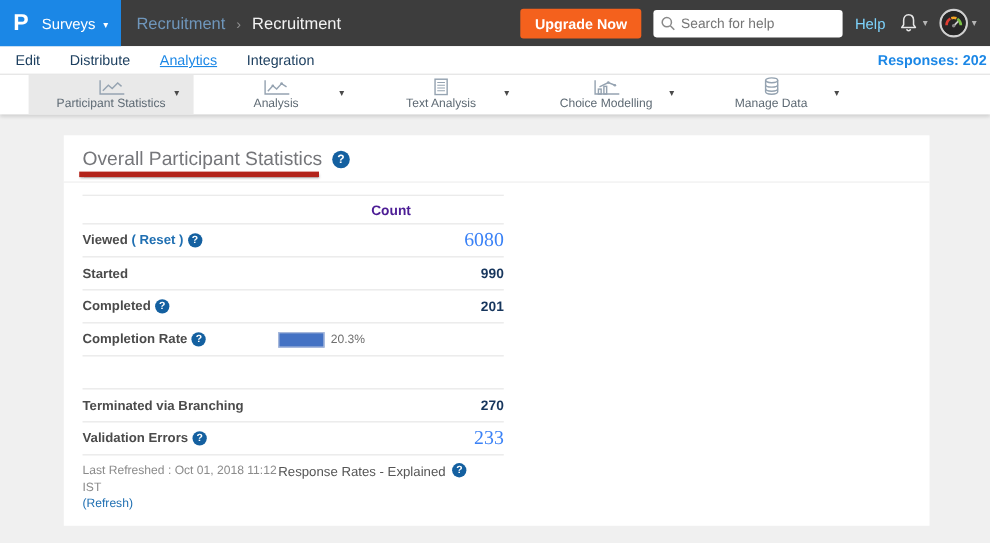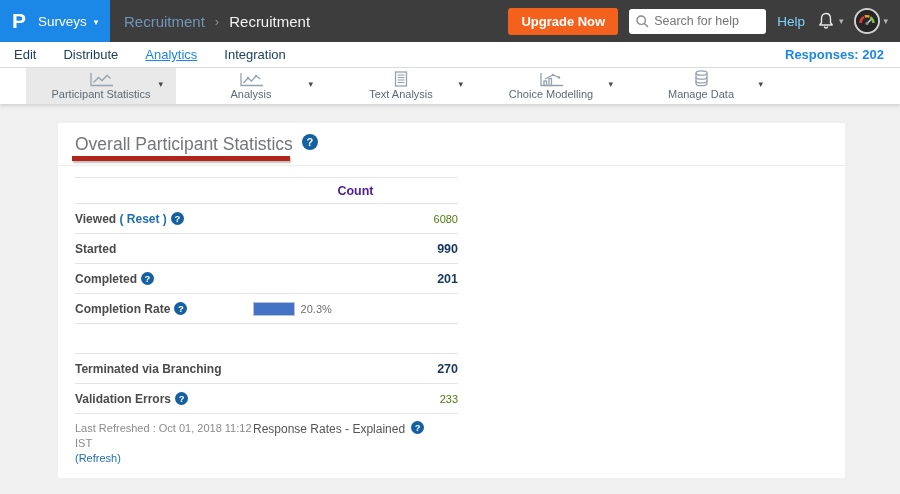--- a/index.html
+++ b/index.html
@@ -17,58 +17,58 @@
   .logo-area{width:110px; height:42px; background:var(--accent); display:flex; align-items:center; padding:0 8px 0 12px; cursor:pointer;}
   .logo{color:#fff; font-weight:800; font-size:21px; margin-right:12px;}
   .menu-label{color:#fff; font-size:13.5px;}
   .menu-caret{color:#fff; font-size:9px; margin-left:7px; padding-top:2px;}
   .crumb{display:flex; align-items:center; margin-left:14px; gap:10px;}
   .crumb-parent{color:#6f96bb; font-size:15px; cursor:pointer;}
   .crumb-sep{color:#8f8f8f; font-size:13px;}
   .crumb-current{color:#f2f2f2; font-size:15px;}
   .top-right{margin-left:auto; display:flex; align-items:center; gap:11px; padding-right:12px;}
   .upgrade-btn{background:var(--orange); color:#fff; font-weight:700; font-size:13px; border:none; border-radius:3px; padding:6px 13px; cursor:pointer;}
-  .searchbox{position:relative; width:137px; height:25px;}
+  .searchbox{position:relative; width:172px; height:25px;}
   .searchbox input{width:100%; height:100%; border:none; border-radius:3px; padding:0 6px 0 25px; font-size:12.5px; font-family:inherit; color:#444; outline:none;}
   .searchbox svg{position:absolute; left:6px; top:5px;}
   .help-label{color:#7dd3fc; font-size:13.5px;}
   .icon-caret{color:#b5b5b5; font-size:9px;}
   .bell-wrap, .avatar-wrap{display:flex; align-items:center; gap:3px; cursor:pointer;}
   .avatar{width:26px; height:26px; border-radius:50%; border:2px solid #cfcfcf; background:#222; overflow:hidden; display:flex; align-items:center; justify-content:center;}
   
   .navrow{height:26px; background:#fff; border-bottom:1px solid #dcdcdc; display:flex; align-items:center; padding-left:14px;}
   .nav-items{display:flex; gap:27px;}
   .nav-item{font-size:13px; font-weight:400; color:#1e4060; text-decoration:none; cursor:pointer;}
   .nav-item.active{color:var(--accent); text-decoration:underline;}
-  .responses{margin-left:auto; padding-right:16px; color:var(--accent); font-size:13px; font-weight:600;}
+  .responses{margin-left:auto; padding-right:3px; color:var(--accent); font-size:13px; font-weight:600;}
   
   .toolbar{height:36px; background:#fff; display:flex; padding-left:26px; box-shadow:0 2px 3px rgba(0,0,0,.12); position:relative; z-index:2;}
   .tb-item{width:150px; height:36px; position:relative; display:flex; flex-direction:column; align-items:center; justify-content:center; cursor:pointer;}
   .tb-item.selected{background:#e9e9e9;}
   .tb-icon{height:15px; display:flex; align-items:flex-end;}
   .tb-label{font-size:11px; color:#5e6a74; margin-top:1px;}
   .tb-caret{position:absolute; right:13px; top:11px; font-size:9px; color:#4a4a4a;}
   
   .card{position:absolute; left:58px; top:123px; width:787px; height:355px; background:#fff;}
-  .card-title{position:absolute; left:17px; top:11px; display:flex; gap:9px; font-size:17.5px; color:#75767a;}
+  .card-title{position:absolute; left:17px; top:11px; display:flex; align-items:center; gap:9px; font-size:17.5px; color:#75767a;}
   .red-line{position:absolute; left:14px; top:33px; width:218px; height:5px; background:var(--annotation); box-shadow:1px 2px 2px rgba(110,110,110,.45);}
   .card-div{position:absolute; left:0; right:0; top:42px; border-top:1px solid #ededed;}
   .help-icon{display:inline-block; background:#1460a0; color:#fff; border-radius:50%; text-align:center; font-weight:700; cursor:pointer;}
   .help-icon.lg{width:16px; height:16px; line-height:16px; font-size:11px;}
   .help-icon.sm{width:13px; height:13px; line-height:13px; font-size:9.5px; margin-left:4px; position:relative; top:-1px;}
   
   .stats-table{position:absolute; left:17px; top:54px; width:383px; border-top:1px solid #e6e6e6;}
   .t-head{height:26px; display:flex; align-items:center; border-bottom:1px solid #e4e4e4;}
   .t-head .cell-r{text-align:center; font-weight:700; font-size:12.5px; color:#4c1d95;}
   .t-row{height:30px; display:flex; align-items:center; border-bottom:1px solid #e4e4e4;}
   .cell-l{flex:1; font-size:12px; font-weight:700; color:#4b4b4b;}
   .cell-r{width:205px;}
   .r-value{display:block; text-align:right; font-size:12.5px;}
   .r-value.strong{color:var(--navy); font-weight:700;}
-  .r-value.muted{color:#4d7c0f; font-weight:400; font-size:11px;}
+  .r-value.muted{color:#3b82f6; font-weight:400; font-size:18px;font-family:Liberation Serif, serif;}
   .r-link{color:#1f6fb2; font-weight:700; cursor:pointer;}
   .bar-wrap{display:flex; align-items:center;}
   .bar-fill{height:14px; background:var(--bar); border:1px solid #b7c3de;}
   .bar-label{font-size:11px; color:#6f6f6f; margin-left:6px;}
   
   .t-footer{position:absolute; left:17px; top:298px; width:420px; display:flex;}
   .tf-col1{width:178px; font-size:11px; color:#8b8b8b; line-height:15px;}
   .refresh-link{color:#1f6fb2; cursor:pointer;}
   .tf-col2{font-size:12px; color:#555; display:flex; align-items:flex-start; gap:2px; padding-top:1px;}
 </style>

